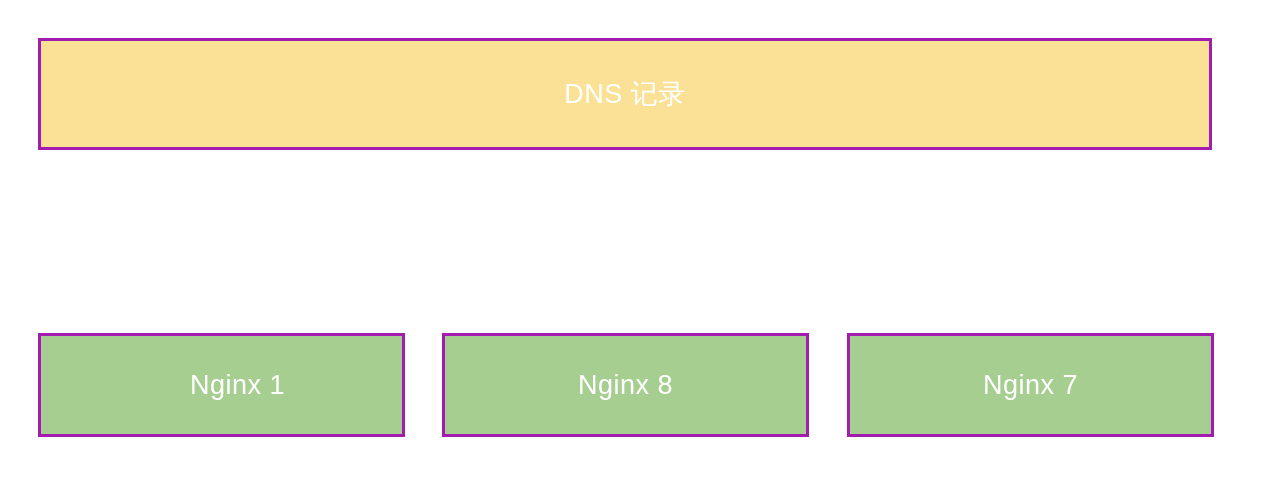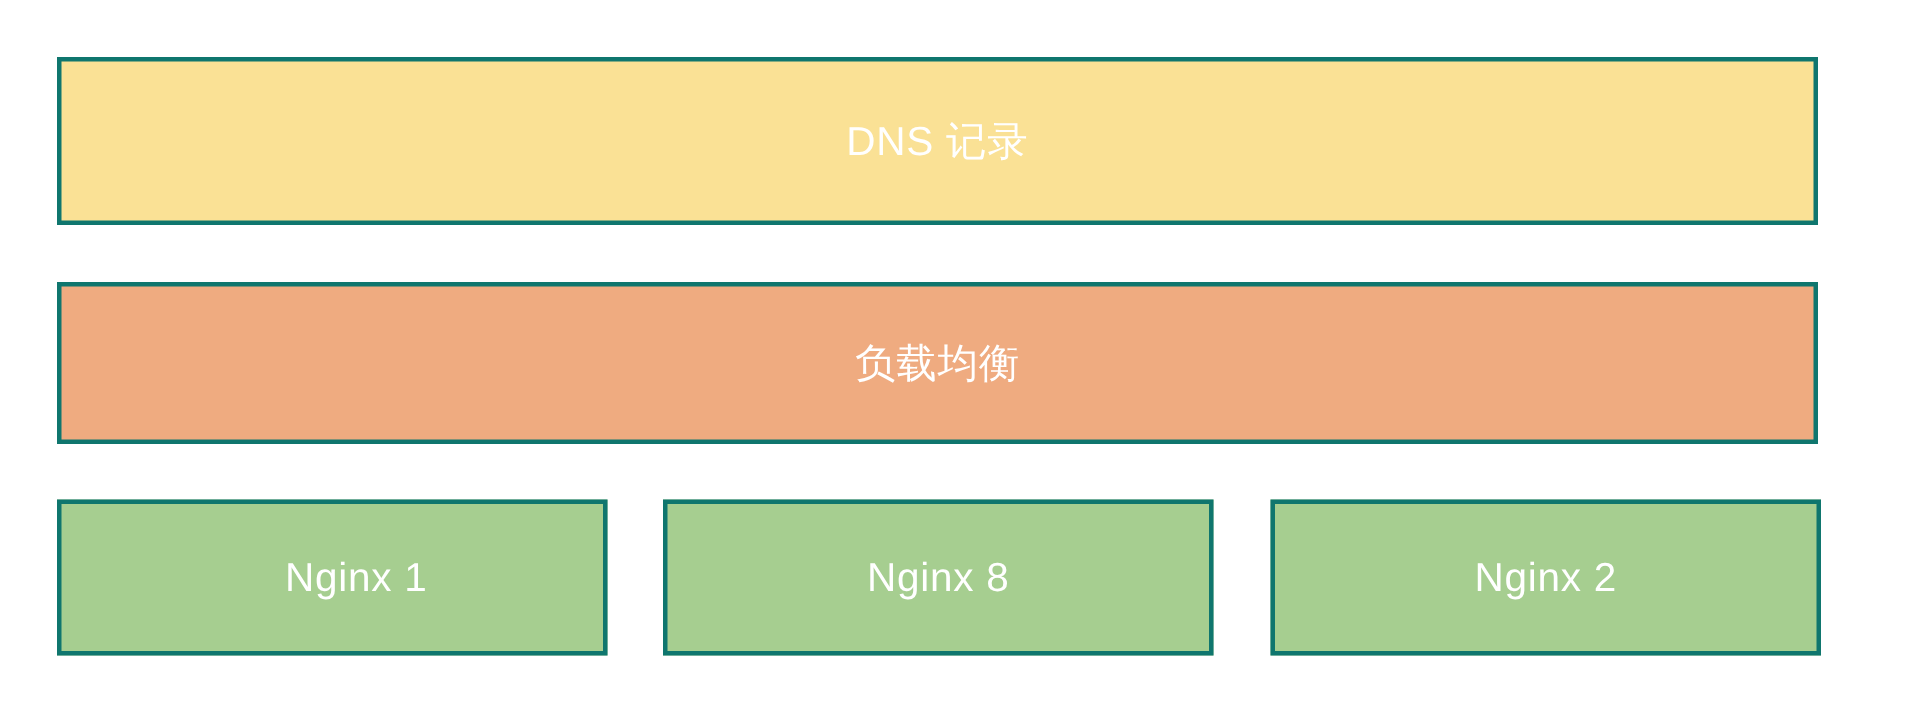--- a/index.html
+++ b/index.html
@@ -14,21 +14,21 @@
   #diagram-canvas {
     position: relative;
     width: 1284px;
     height: 482px;
     background: #ffffff;
     overflow: hidden;
   }
   .node {
     position: absolute;
     box-sizing: border-box;
-    border: 3px solid #0f766e;
+    border: 3px solid #a21caf;
     display: flex;
     align-items: center;
     justify-content: center;
     -webkit-font-smoothing: antialiased;
   }
   .node-label {
     color: #ffffff;
     font-size: 27px;
     line-height: 1;
     letter-spacing: 0.5px;
@@ -64,29 +64,26 @@
 </style>
 </head>
 <body>
 
 <div id="diagram-canvas">
 
   <div class="node tier-dns">
     <span class="node-label">DNS 记录</span>
   </div>
 
-  <div class="node tier-lb">
-    <span class="node-label">负载均衡</span>
-  </div>
 
   <div class="node tier-server server-1">
     <span class="node-label">Nginx 1</span>
   </div>
 
   <div class="node tier-server server-2">
     <span class="node-label">Nginx 8</span>
   </div>
 
   <div class="node tier-server server-3">
-    <span class="node-label">Nginx 2</span>
+    <span class="node-label">Nginx 7</span>
   </div>
 
 </div>
 
 </body></html>

